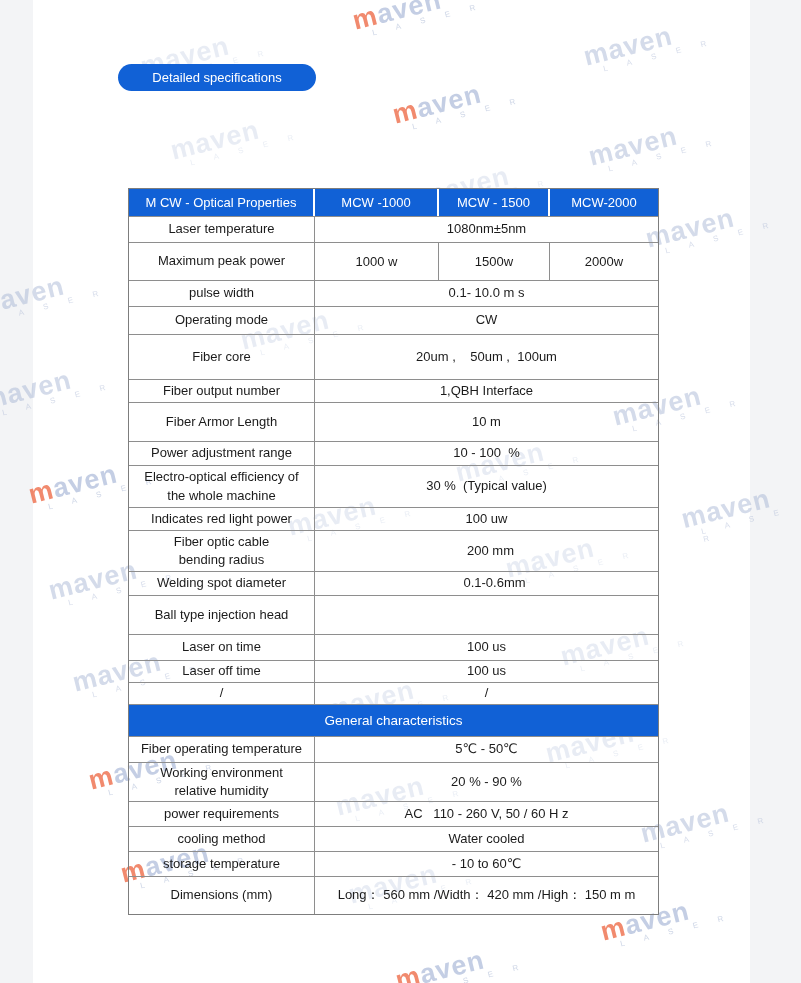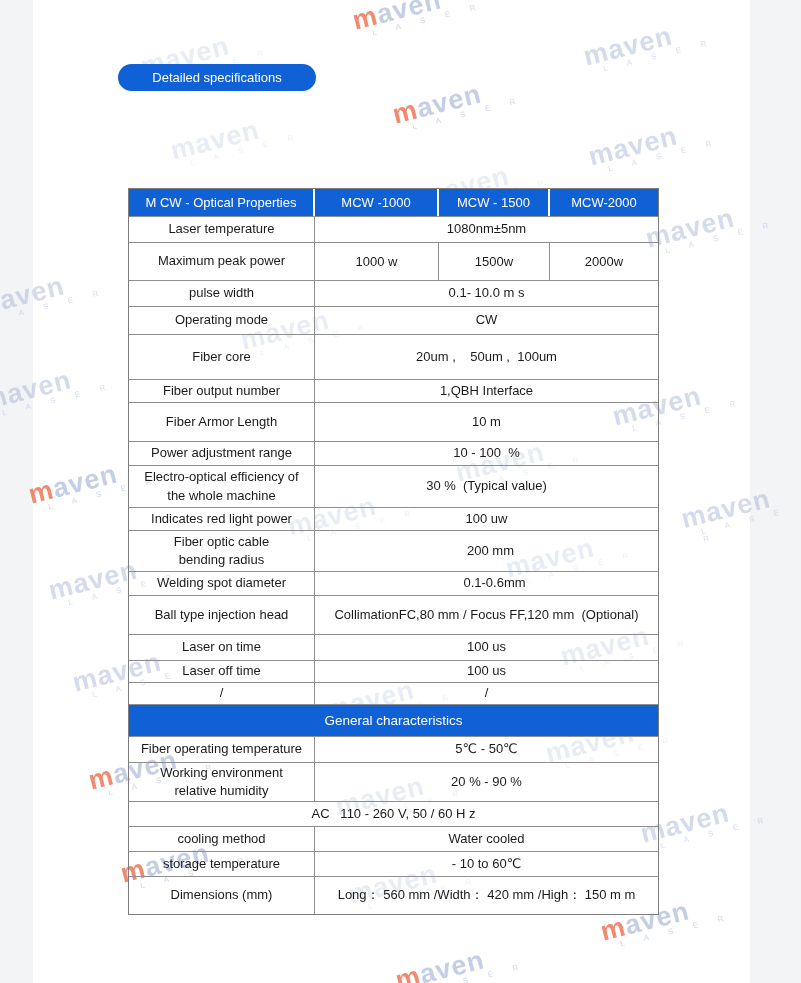--- a/index.html
+++ b/index.html
@@ -240,21 +240,20 @@
         <div class="label">Fiber optic cable
 bending radius</div>
         <div class="value">200 mm</div>
       </div>
       <div class="t-row" style="height: 24px; gap: 16px;">
         <div class="label">Welding spot diameter</div>
         <div class="value">0.1-0.6mm</div>
       </div>
       <div class="t-row" style="height: 39px;">
         <div class="label">Ball type injection head</div>
-        <div class="value">CollimationFC,80 mm / Focus FF,120 mm  (Optional)</div>
       </div>
       <div class="t-row" style="height: 26px;">
         <div class="label">Laser on time</div>
         <div class="value">100 us</div>
       </div>
       <div class="t-row" style="height: 22px;">
         <div class="label">Laser off time</div>
         <div class="value">100 us</div>
       </div>
       <div class="t-row" style="height: 22px;">
@@ -265,20 +264,21 @@
       <div class="t-row" style="height: 26px;">
         <div class="label">Fiber operating temperature</div>
         <div class="value">5℃ - 50℃</div>
       </div>
       <div class="t-row" style="height: 39px;">
         <div class="label">Working environment
 relative humidity</div>
         <div class="value">20 % - 90 %</div>
       </div>
       <div class="t-row" style="height: 25px;">
+        <div class="label">power requirements</div>
         <div class="value">AC   110 - 260 V, 50 / 60 H z</div>
       </div>
       <div class="t-row" style="height: 25px;">
         <div class="label">cooling method</div>
         <div class="value">Water cooled</div>
       </div>
       <div class="t-row" style="height: 25px;">
         <div class="label">storage temperature</div>
         <div class="value">- 10 to 60℃</div>
       </div>

